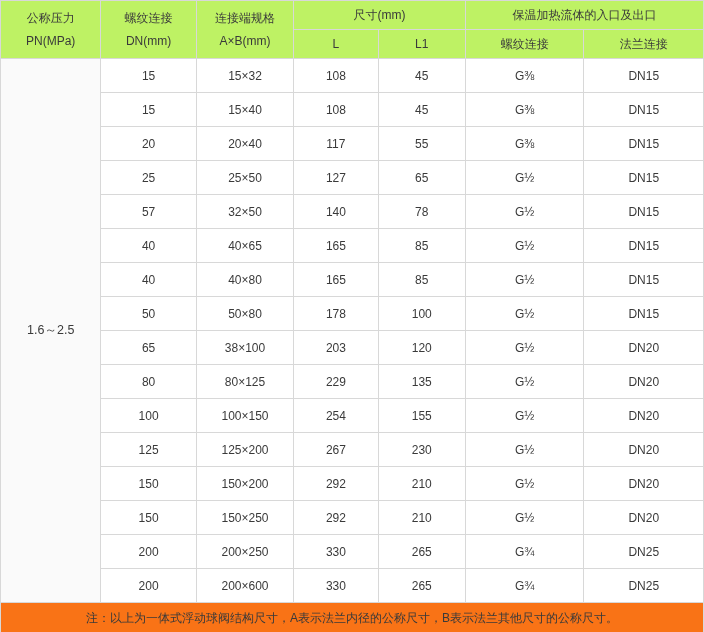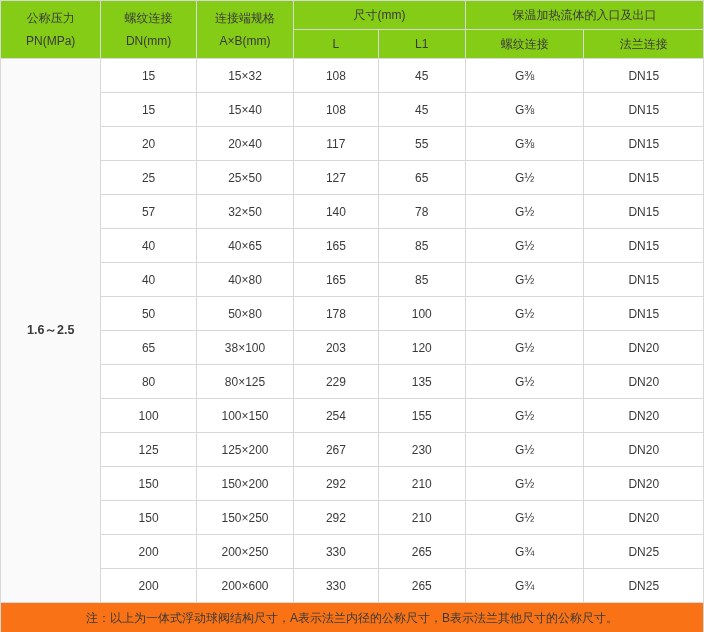--- a/index.html
+++ b/index.html
@@ -21,42 +21,41 @@
   .spec-table td, .spec-table th {
     border: 1px solid #d8d8d8;
     text-align: center;
     vertical-align: middle;
     font-weight: normal;
     font-size: 12px;
     color: #3a3a3a;
     padding: 0;
   }
   thead td {
-    background: #84cc16;
+    background: #bef264;
     height: 28px;
     font-size: 12.5px;
     color: #2e2e2e;
     line-height: 1.35;
     margin-left: 36px;
   }
   thead td.tall {
     height: 56px;
   }
   .hdr-two-line {
     display: block;
     line-height: 1.9;
   }
   tbody td {
     height: 33px;
     background: #ffffff;
   }
   td.pn-cell {
     background: #fafafa;
     font-size: 12.5px;
-    font-weight: bold;
   }
   tfoot td {
     background: #f97316;
     height: 30px;
     font-size: 12px;
     color: #3a3a3a;
   }
   col.c0 { width: 100px; }
   col.c1 { width: 95px; }
   col.c2 { width: 97px; }

